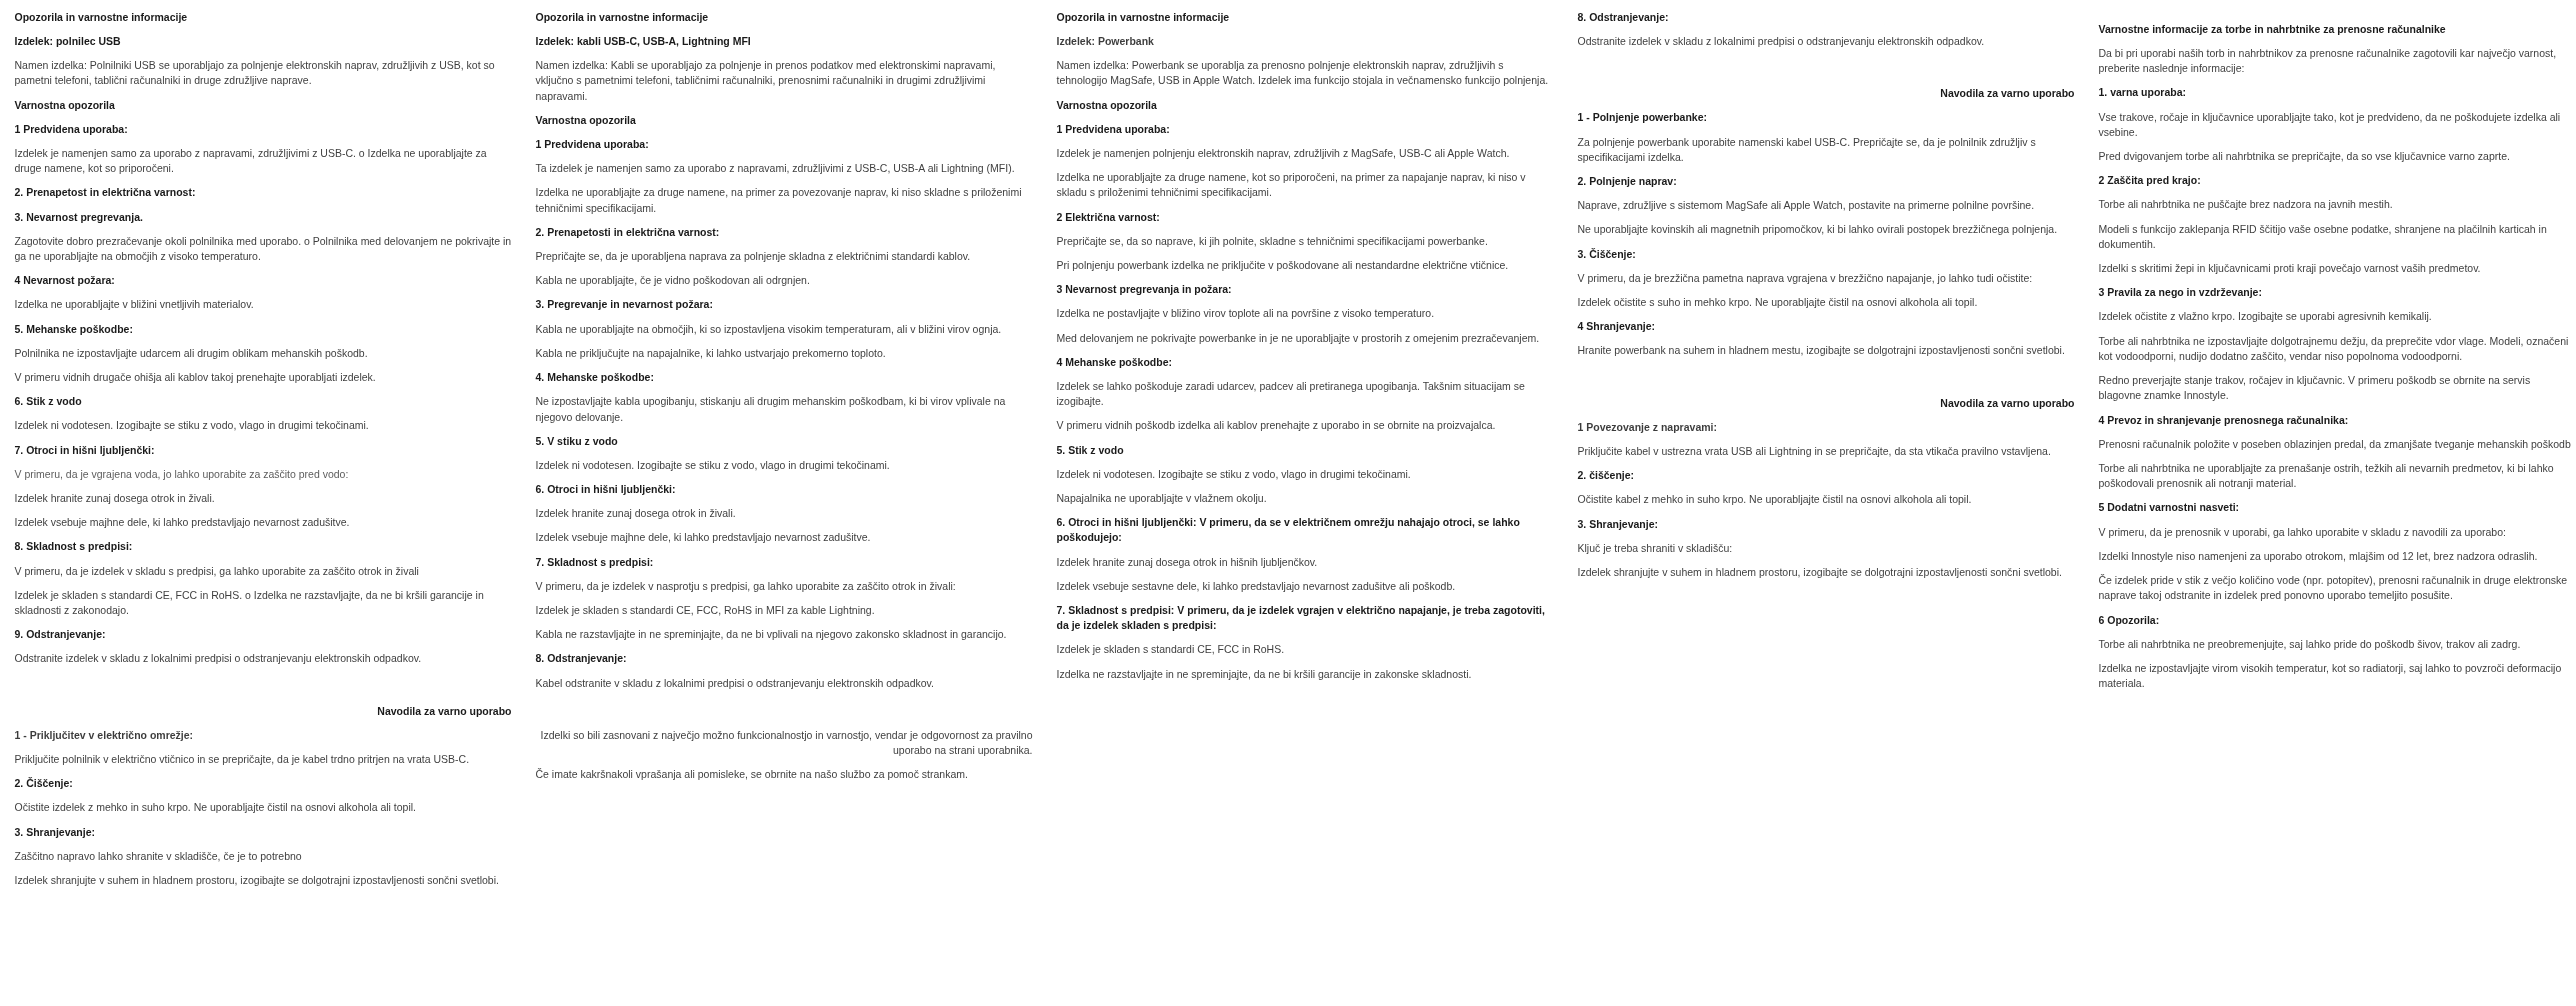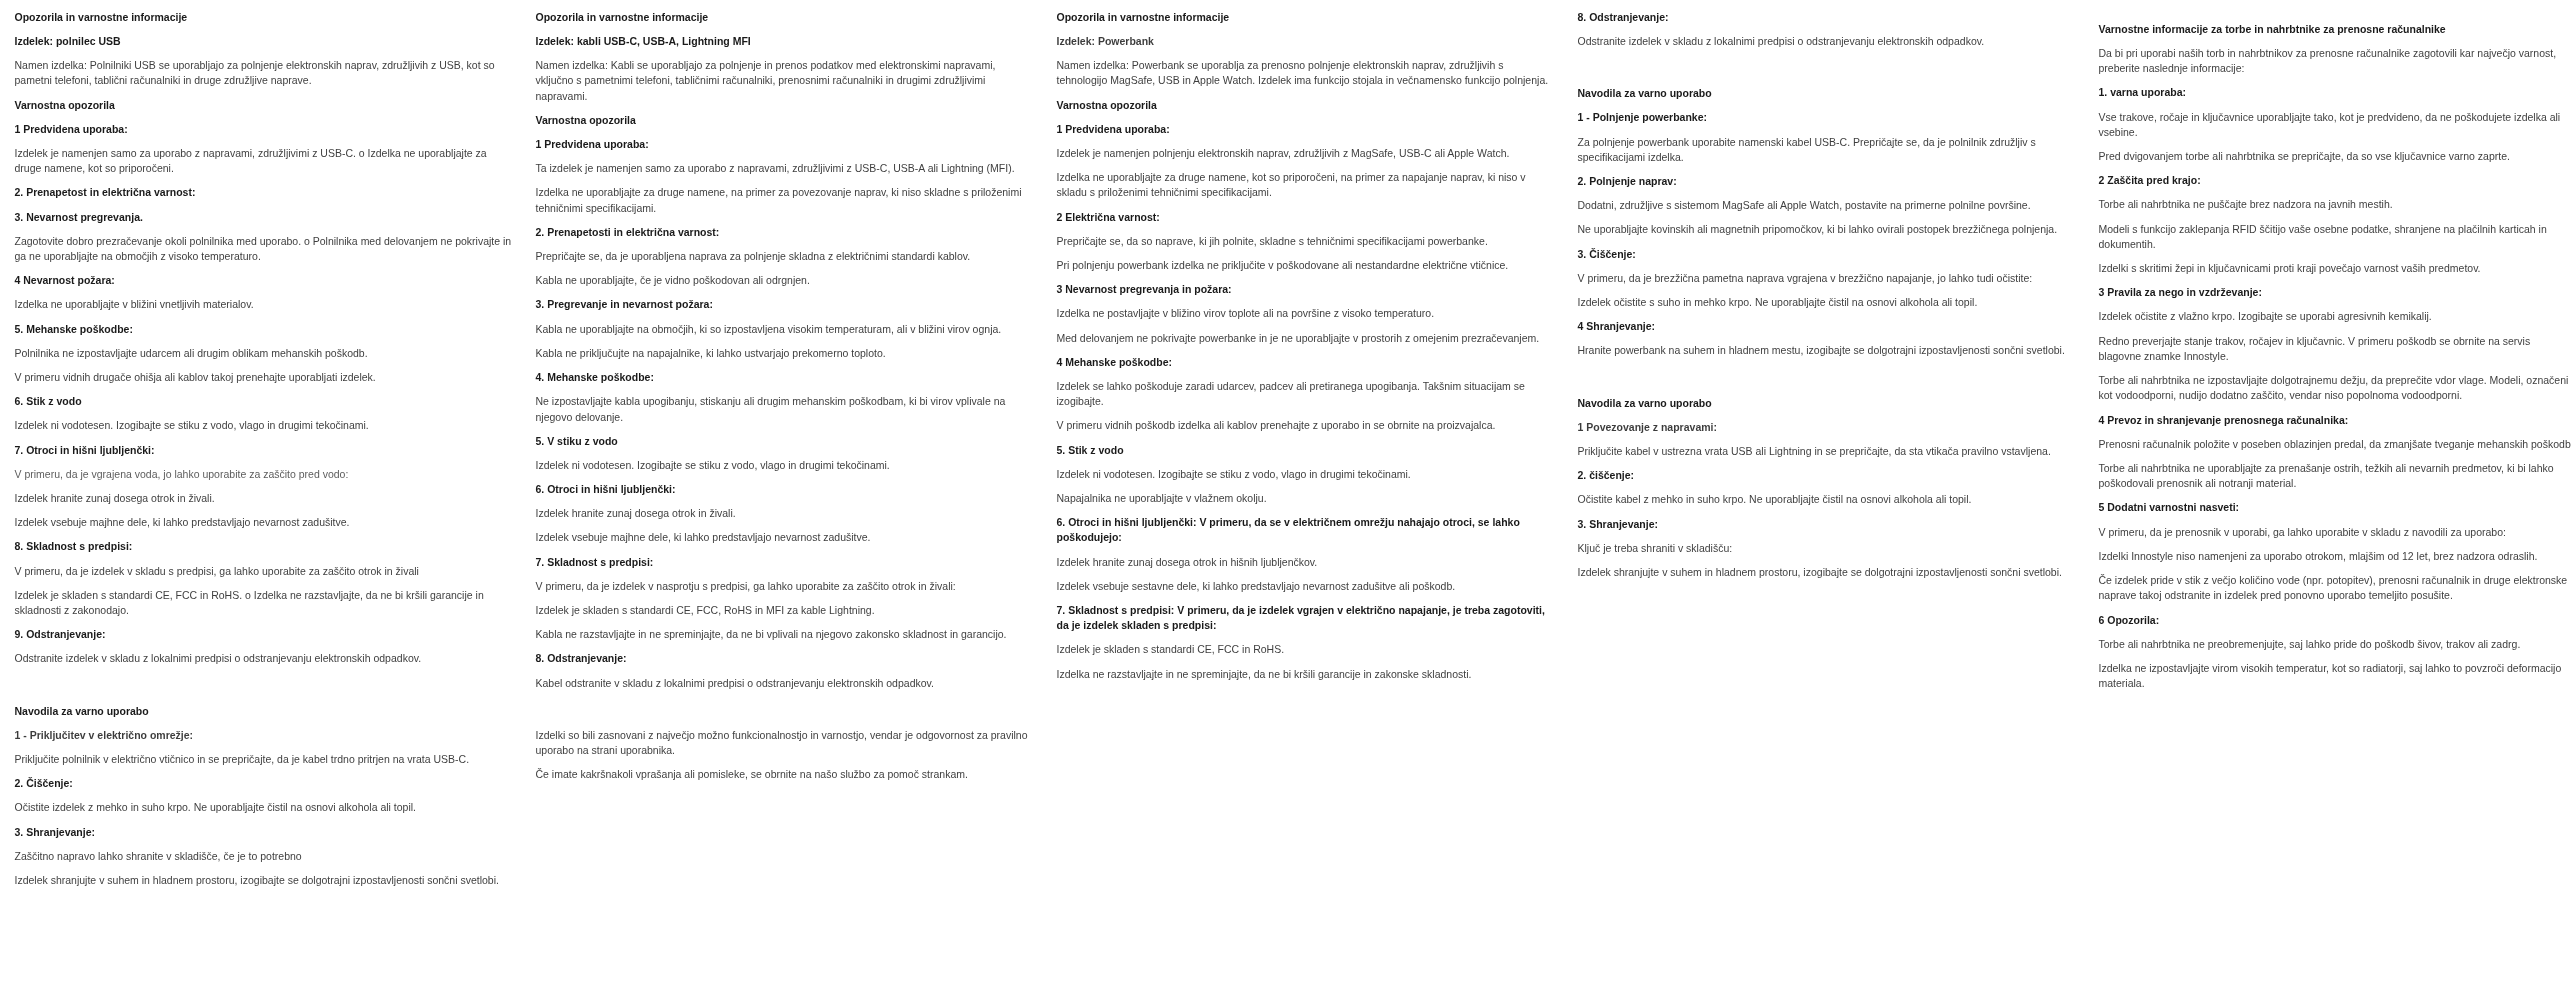--- a/index.html
+++ b/index.html
@@ -37,21 +37,21 @@
   }
   .col > :first-child { margin-top: 0; }
   .hd {
     color: #1a1a1a;
     font-weight: 700;
   }
   .bd {
     color: #3f3f3f;
     font-weight: 400;
   }
-  .gap { margin-top: 37px; }
+  .gap { margin-top: 37px; text-align: right; }
   .soft { filter: blur(0.6px); opacity: 0.85; }
 </style>
 </head>
 <body>
 
 <div class="page" style="background: rgb(255, 255, 255);">
     <div class="col">
       <h3 class="hd">Opozorila in varnostne informacije</h3>
       <h3 class="hd">Izdelek: polnilec USB</h3>
       <p class="bd">Namen izdelka: Polnilniki USB se uporabljajo za polnjenje elektronskih naprav, združljivih z USB, kot so pametni telefoni, tablični računalniki in druge združljive naprave.</p>
@@ -143,21 +143,21 @@
       <p class="bd">Izdelek je skladen s standardi CE, FCC in RoHS.</p>
       <p class="bd">Izdelka ne razstavljajte in ne spreminjajte, da ne bi kršili garancije in zakonske skladnosti.</p>
     </div>
     <div class="col">
       <h3 class="hd">8. Odstranjevanje:</h3>
       <p class="bd">Odstranite izdelek v skladu z lokalnimi predpisi o odstranjevanju elektronskih odpadkov.</p>
       <h3 class="hd gap">Navodila za varno uporabo</h3>
       <h3 class="hd">1 - Polnjenje powerbanke:</h3>
       <p class="bd">Za polnjenje powerbank uporabite namenski kabel USB-C. Prepričajte se, da je polnilnik združljiv s specifikacijami izdelka.</p>
       <h3 class="hd">2. Polnjenje naprav:</h3>
-      <p class="bd">Dodatni, združljive s sistemom MagSafe ali Apple Watch, postavite na primerne polnilne površine.</p>
+      <p class="bd">Naprave, združljive s sistemom MagSafe ali Apple Watch, postavite na primerne polnilne površine.</p>
       <p class="bd">Ne uporabljajte kovinskih ali magnetnih pripomočkov, ki bi lahko ovirali postopek brezžičnega polnjenja.</p>
       <h3 class="hd">3. Čiščenje:</h3>
       <p class="bd">V primeru, da je brezžična pametna naprava vgrajena v brezžično napajanje, jo lahko tudi očistite:</p>
       <p class="bd">Izdelek očistite s suho in mehko krpo. Ne uporabljajte čistil na osnovi alkohola ali topil.</p>
       <h3 class="hd">4 Shranjevanje:</h3>
       <p class="bd">Hranite powerbank na suhem in hladnem mestu, izogibajte se dolgotrajni izpostavljenosti sončni svetlobi.</p>
       <h3 class="hd gap">Navodila za varno uporabo</h3>
       <h3 class="hd soft">1 Povezovanje z napravami:</h3>
       <p class="bd">Priključite kabel v ustrezna vrata USB ali Lightning in se prepričajte, da sta vtikača pravilno vstavljena.</p>
       <h3 class="hd">2. čiščenje:</h3>
@@ -171,22 +171,22 @@
       <p class="bd">Da bi pri uporabi naših torb in nahrbtnikov za prenosne računalnike zagotovili kar največjo varnost, preberite naslednje informacije:</p>
       <h3 class="hd">1. varna uporaba:</h3>
       <p class="bd">Vse trakove, ročaje in ključavnice uporabljajte tako, kot je predvideno, da ne poškodujete izdelka ali vsebine.</p>
       <p class="bd">Pred dvigovanjem torbe ali nahrbtnika se prepričajte, da so vse ključavnice varno zaprte.</p>
       <h3 class="hd">2 Zaščita pred krajo:</h3>
       <p class="bd">Torbe ali nahrbtnika ne puščajte brez nadzora na javnih mestih.</p>
       <p class="bd">Modeli s funkcijo zaklepanja RFID ščitijo vaše osebne podatke, shranjene na plačilnih karticah in dokumentih.</p>
       <p class="bd">Izdelki s skritimi žepi in ključavnicami proti kraji povečajo varnost vaših predmetov.</p>
       <h3 class="hd">3 Pravila za nego in vzdrževanje:</h3>
       <p class="bd">Izdelek očistite z vlažno krpo. Izogibajte se uporabi agresivnih kemikalij.</p>
+      <p class="bd">Torbe ali nahrbtnika ne izpostavljajte dolgotrajnemu dežju, da preprečite vdor vlage. Modeli, označeni kot vodoodporni, nudijo dodatno zaščito, vendar niso popolnoma vodoodporni.</p>
       <p class="bd">Redno preverjajte stanje trakov, ročajev in ključavnic. V primeru poškodb se obrnite na servis blagovne znamke Innostyle.</p>
-      <p class="bd">Torbe ali nahrbtnika ne izpostavljajte dolgotrajnemu dežju, da preprečite vdor vlage. Modeli, označeni kot vodoodporni, nudijo dodatno zaščito, vendar niso popolnoma vodoodporni.</p>
       <h3 class="hd">4 Prevoz in shranjevanje prenosnega računalnika:</h3>
       <p class="bd">Prenosni računalnik položite v poseben oblazinjen predal, da zmanjšate tveganje mehanskih poškodb</p>
       <p class="bd">Torbe ali nahrbtnika ne uporabljajte za prenašanje ostrih, težkih ali nevarnih predmetov, ki bi lahko poškodovali prenosnik ali notranji material.</p>
       <h3 class="hd">5 Dodatni varnostni nasveti:</h3>
       <p class="bd">V primeru, da je prenosnik v uporabi, ga lahko uporabite v skladu z navodili za uporabo:</p>
       <p class="bd">Izdelki Innostyle niso namenjeni za uporabo otrokom, mlajšim od 12 let, brez nadzora odraslih.</p>
       <p class="bd">Če izdelek pride v stik z večjo količino vode (npr. potopitev), prenosni računalnik in druge elektronske naprave takoj odstranite in izdelek pred ponovno uporabo temeljito posušite.</p>
       <h3 class="hd">6 Opozorila:</h3>
       <p class="bd">Torbe ali nahrbtnika ne preobremenjujte, saj lahko pride do poškodb šivov, trakov ali zadrg.</p>
       <p class="bd">Izdelka ne izpostavljajte virom visokih temperatur, kot so radiatorji, saj lahko to povzroči deformacijo materiala.</p>

